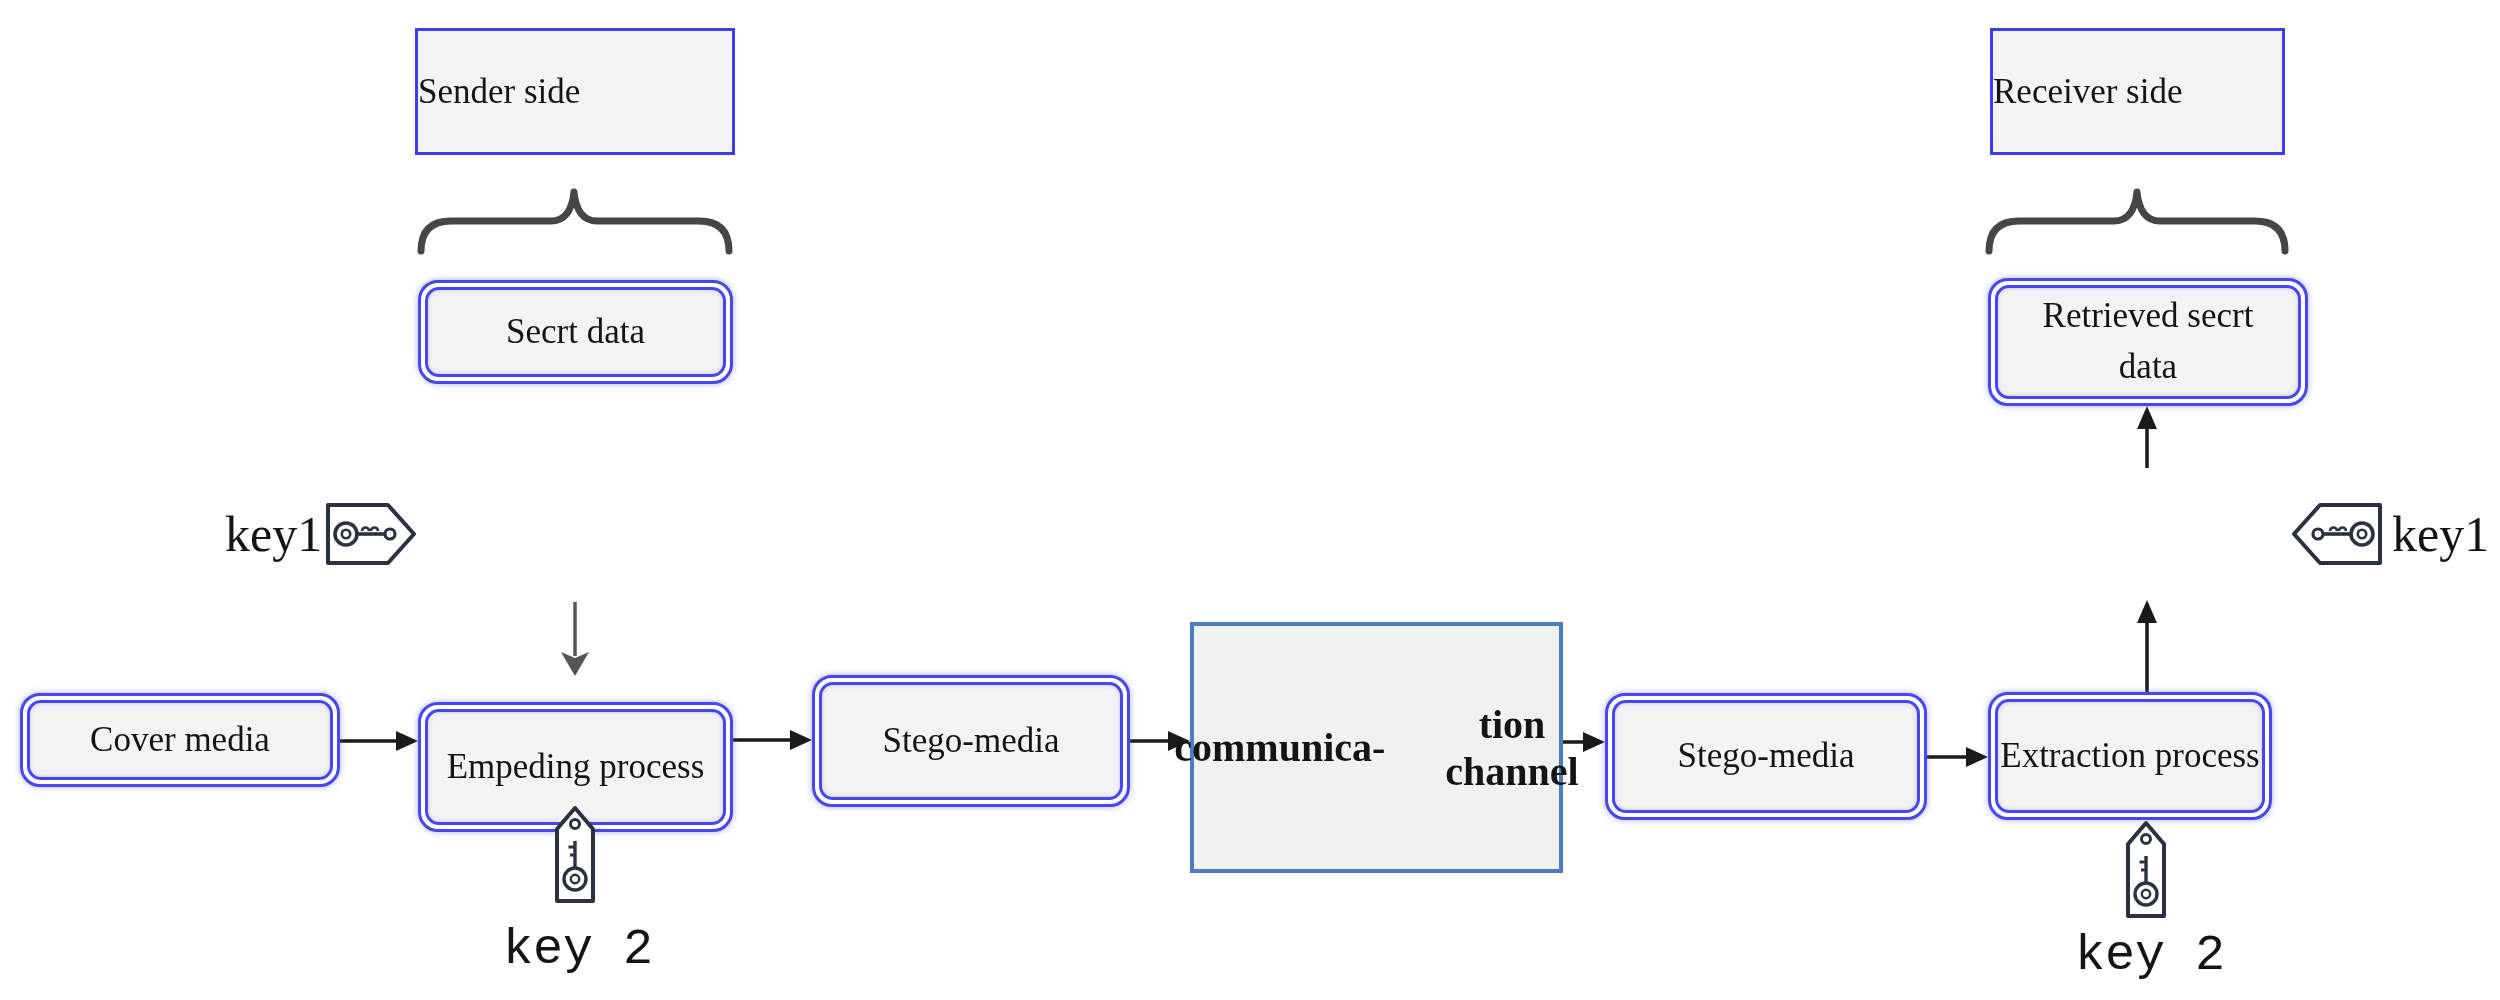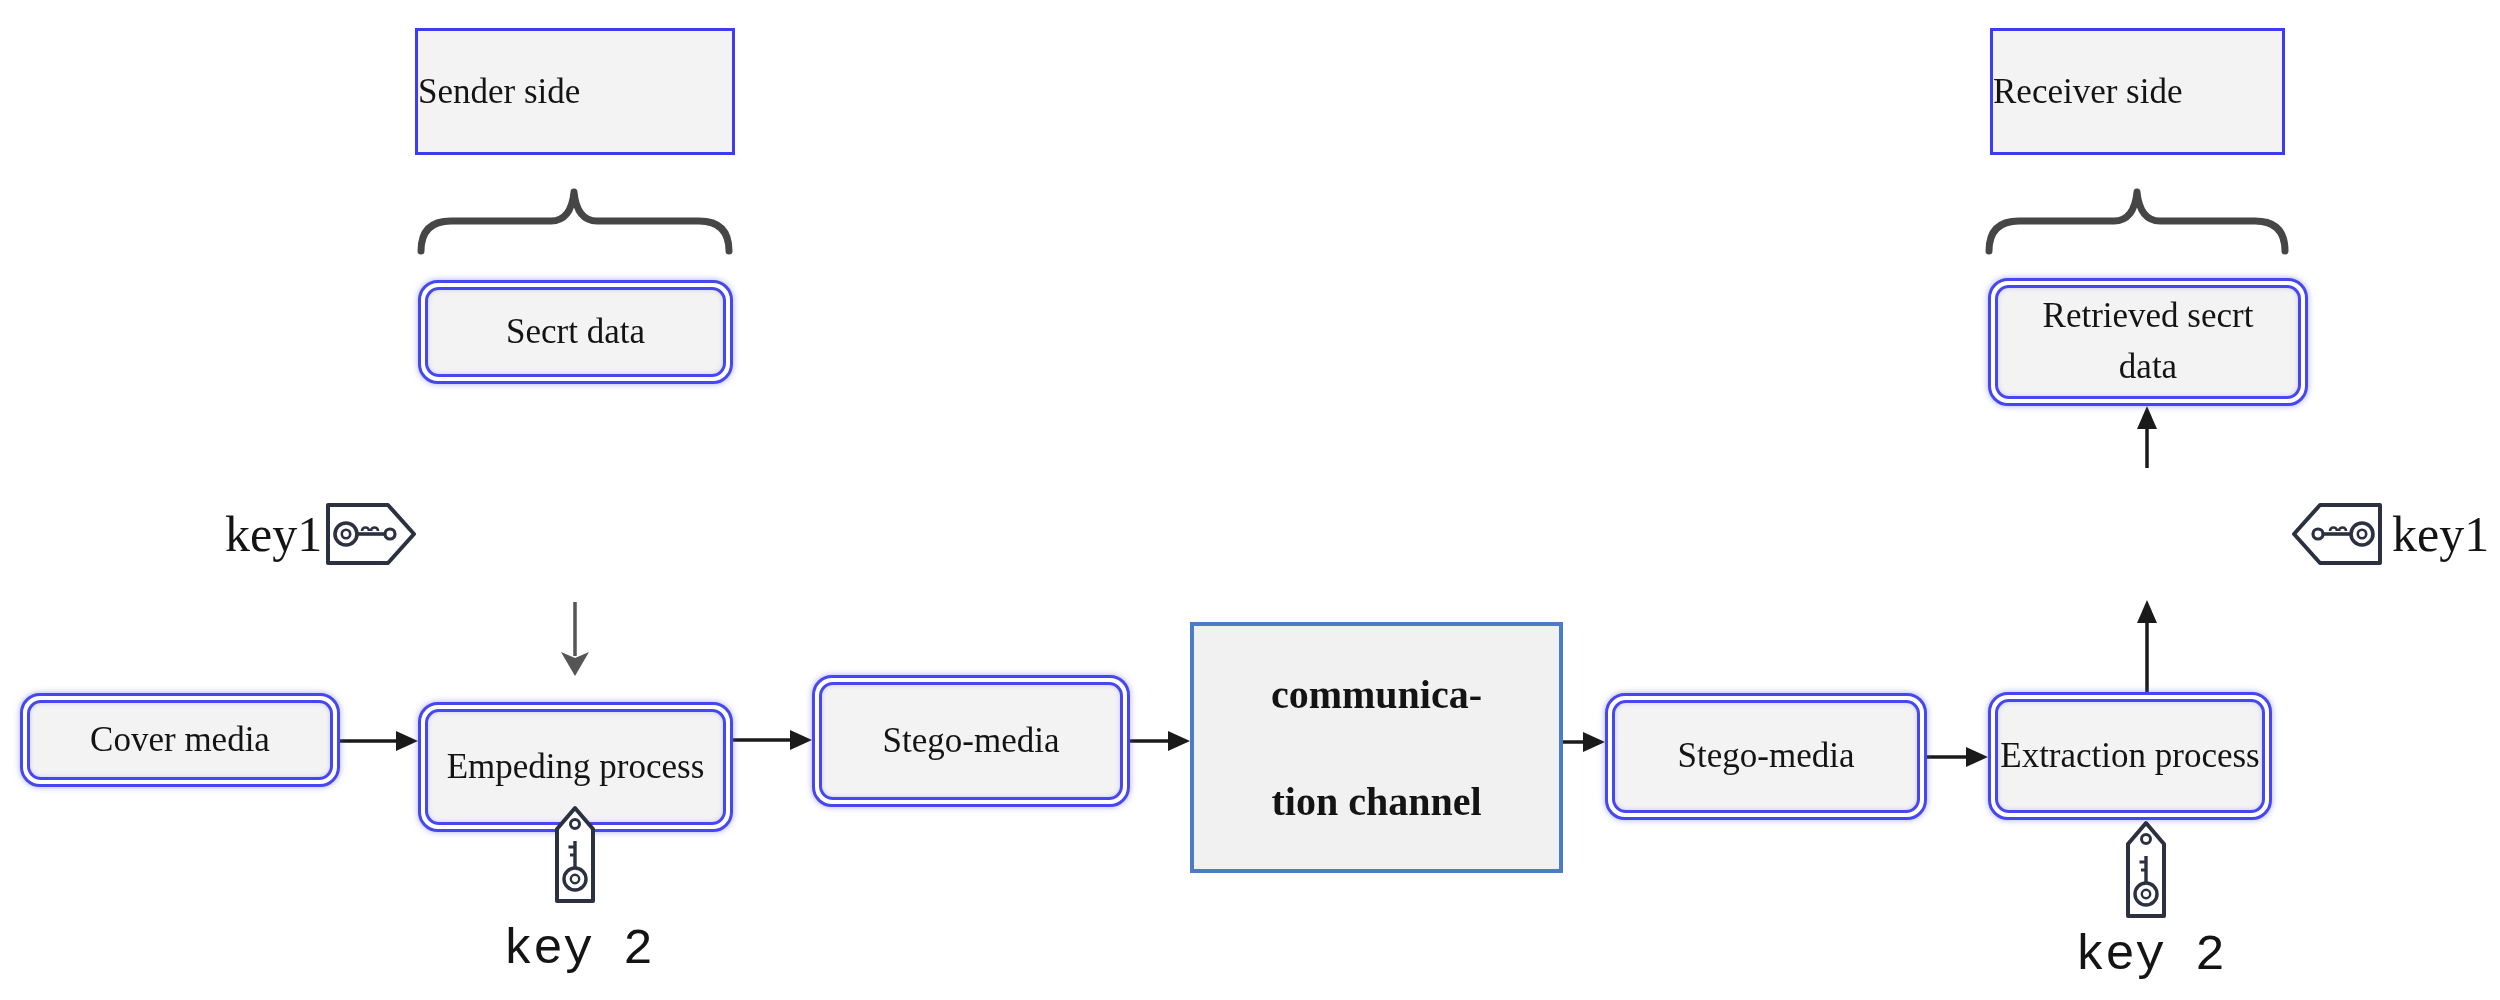--- a/index.html
+++ b/index.html
@@ -9,21 +9,21 @@
   }
   
   .frame{
     position:absolute;box-sizing:border-box;background:#f3f3f4;
     border:3px solid #3c3cf2;display:flex;align-items:center;
     font-size:35px;
   }
   
   .channel{
     position:absolute;box-sizing:border-box;background:#f1f1f2;
-    border:4px solid #4d7cc7;display:flex;flex-direction:column;gap:60px;
+    border:4px solid #4d7cc7;display:flex;flex-direction:row;gap:60px;
     align-items:center;justify-content:center;font-size:40px;font-weight:bold;
     text-align:center;
   }
   
   .node{
     position:absolute;box-sizing:border-box;background:#ffffff;
     border:3px solid #4747ef;border-radius:20px;padding:4px;
     box-shadow:0 0 6px rgba(100,100,245,.55);
   }
   .node .inner{

